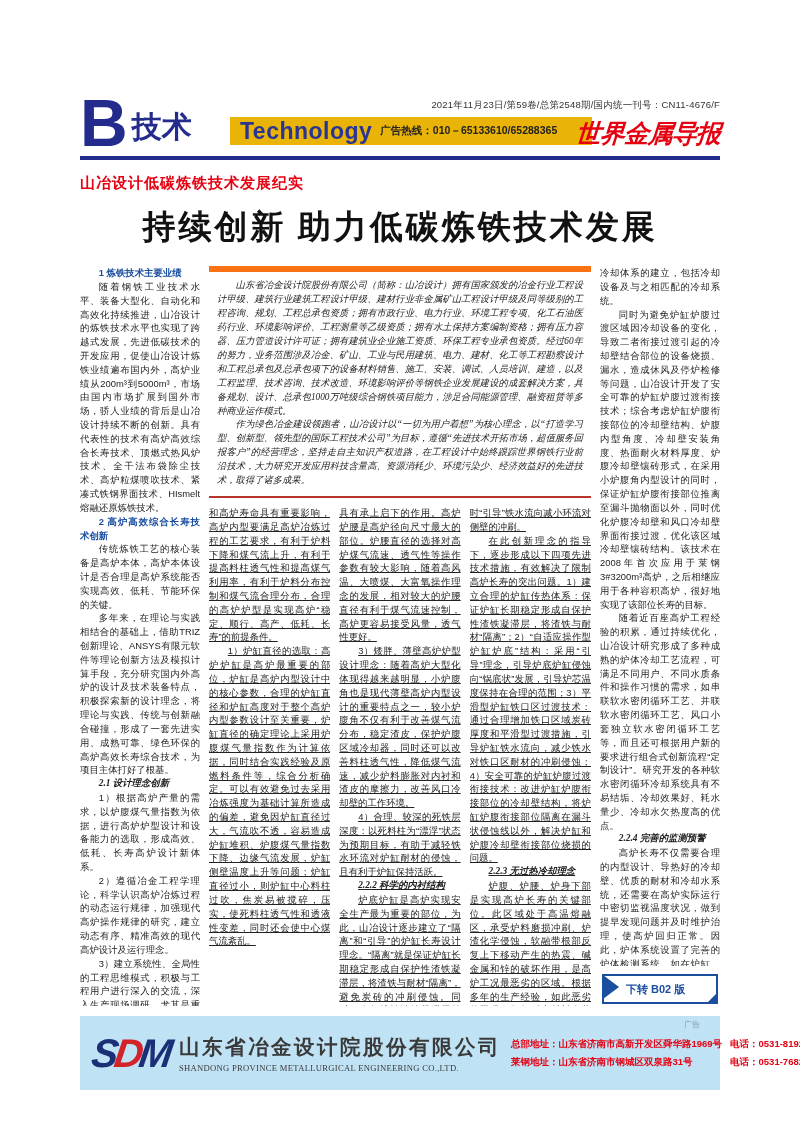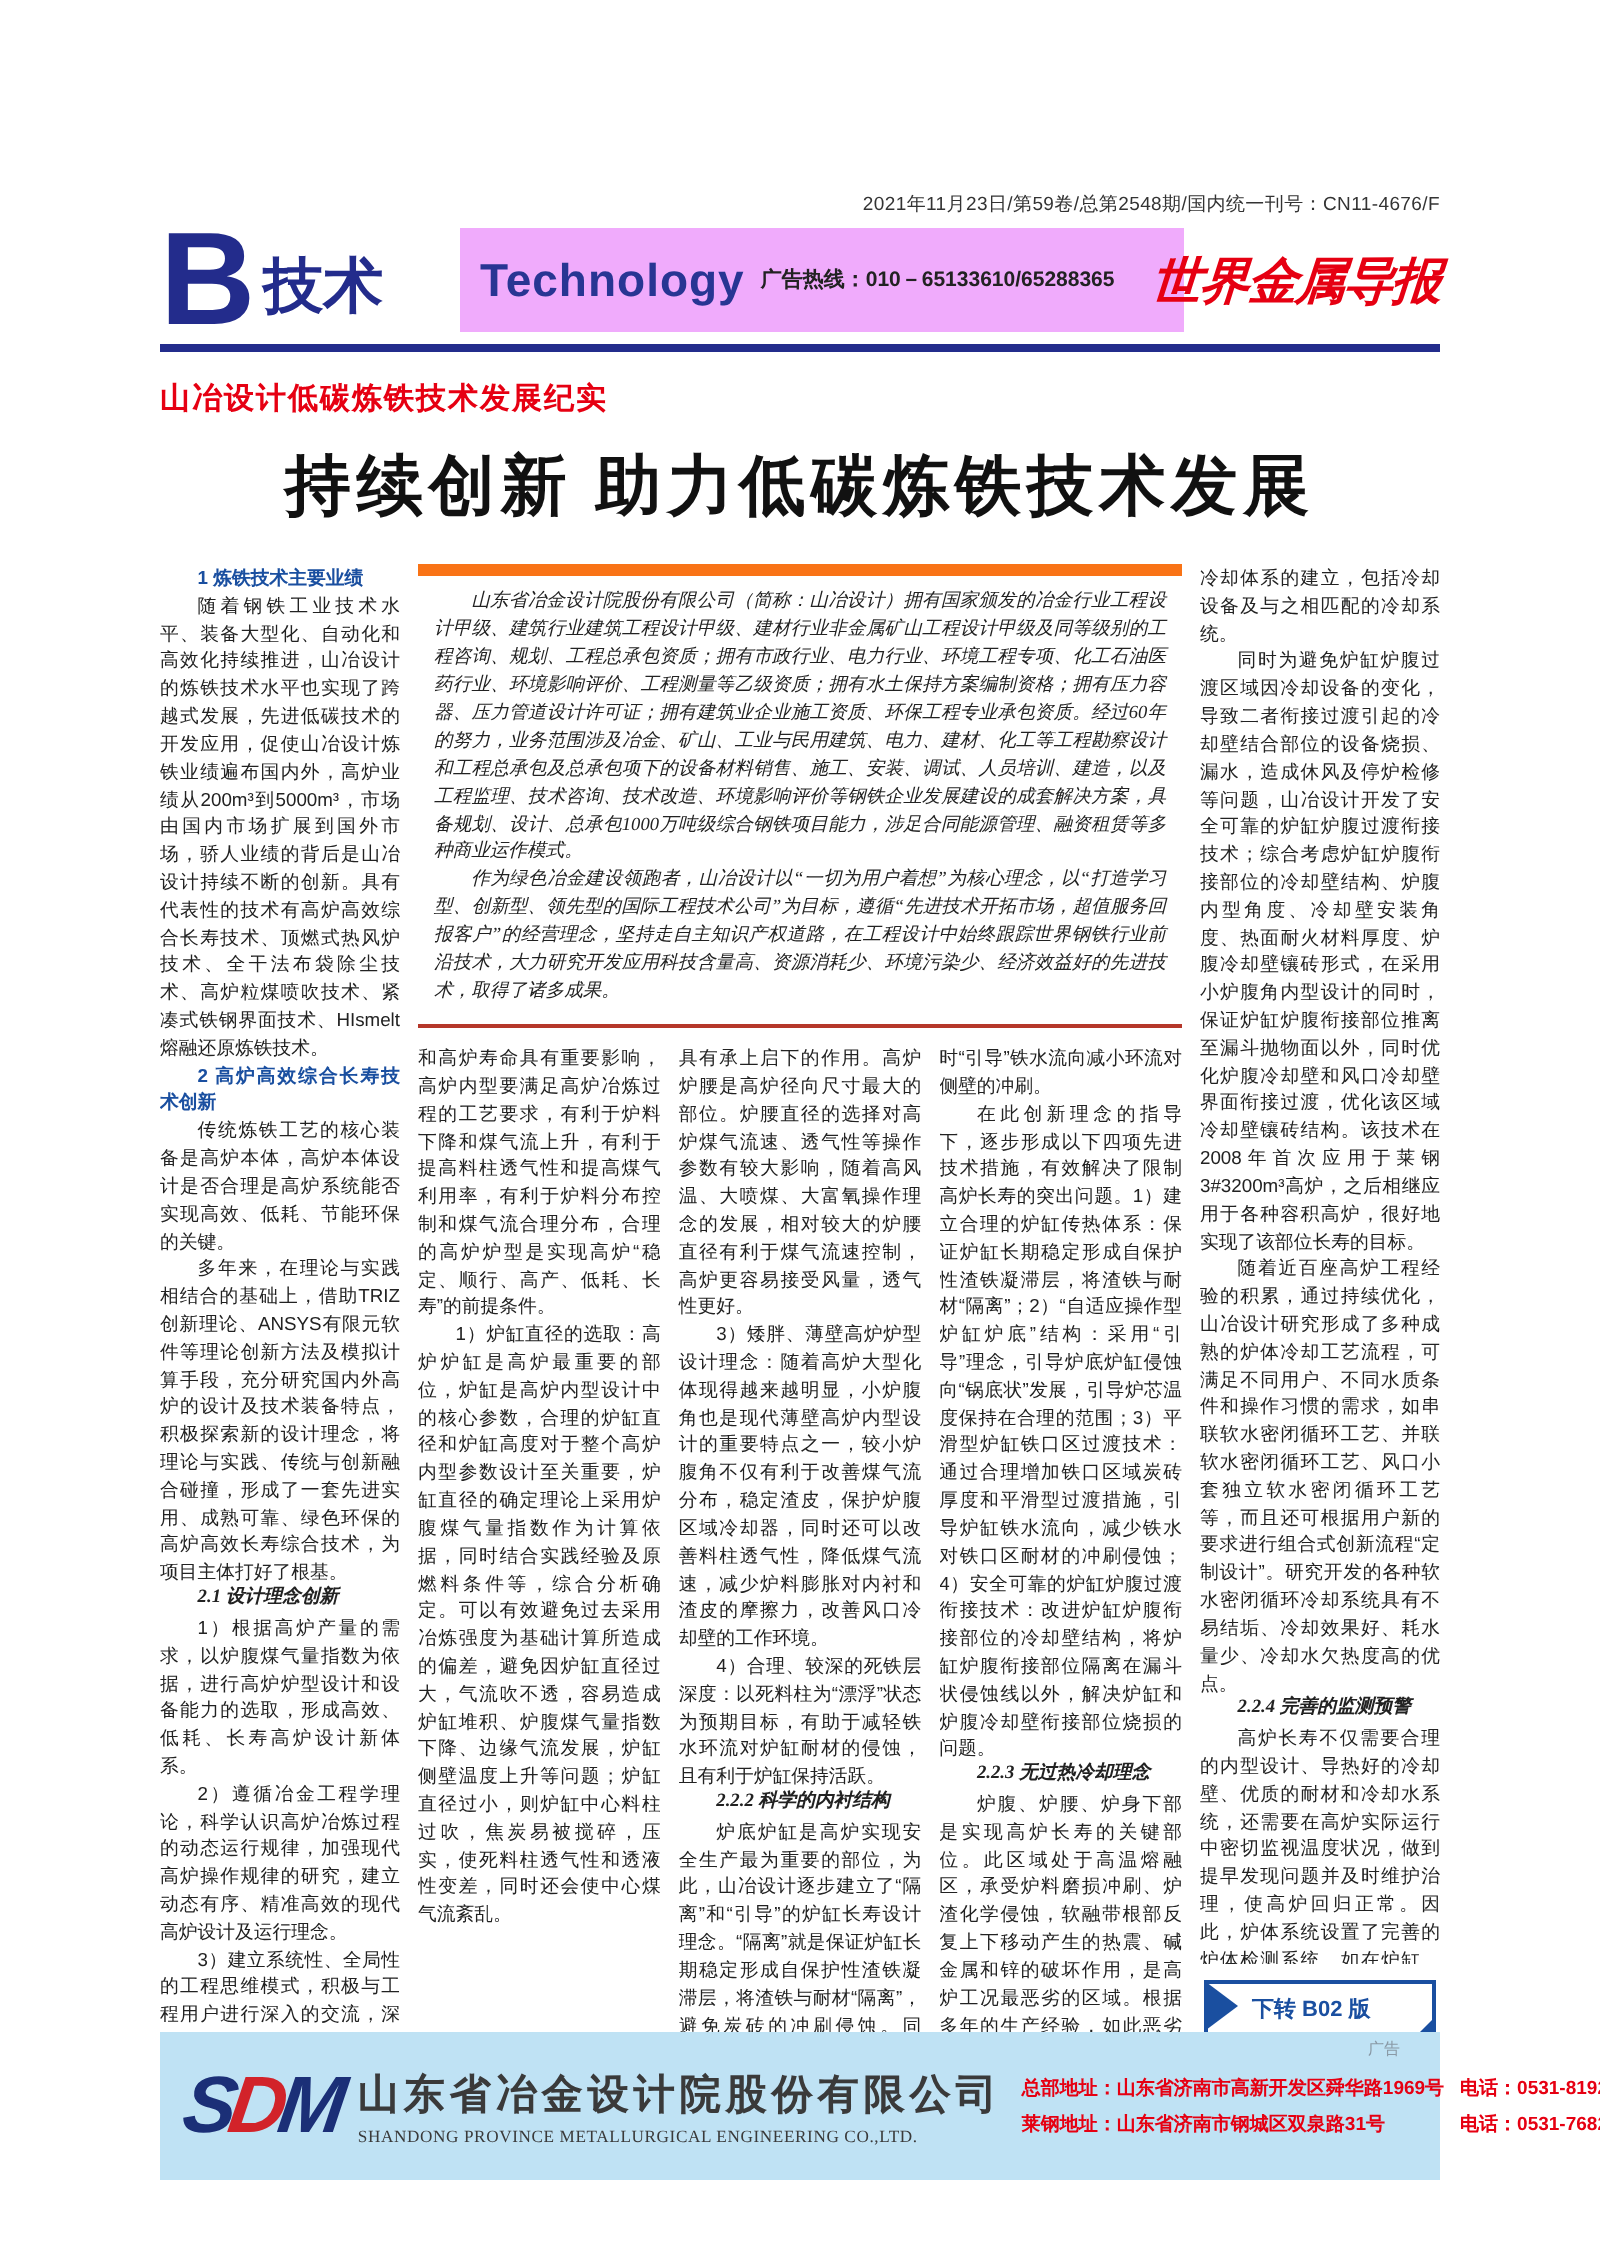--- a/index.html
+++ b/index.html
@@ -12,38 +12,38 @@
   .content { position:absolute; left:80px; top:96px; width:640px; }
 
   
   .head { display:flex; align-items:flex-end; }
   .brand { display:flex; align-items:flex-end; width:150px; }
   .b-letter { font-size:66px; line-height:0.82; font-weight:bold; color:#232c8c; letter-spacing:-2px; }
   .b-name  { font-size:30px; font-weight:bold; color:#232c8c; margin-left:6px; margin-bottom:2px; }
   .head-right { flex:1; display:flex; flex-direction:column; }
   .issue-line { font-size:9.5px; color:#333; text-align:right; margin-bottom:5px; letter-spacing:0.2px; }
   .head-row { display:flex; align-items:stretch; }
-  .tech-band { flex:1; background:#f0abfc; display:flex; align-items:center; padding:13px 10px; height:52px; }
+  .tech-band { flex:1; background:#eab308; display:flex; align-items:center; padding:13px 10px; height:28px; }
   .tech-logo { font-size:23px; font-weight:bold; color:#283593; letter-spacing:0.5px; font-family:"Liberation Sans", sans-serif; }
   .hotline { font-size:10.5px; font-weight:bold; color:#222; margin-left:8px; white-space:nowrap; }
   .masthead { width:128px; display:flex; align-items:center; justify-content:flex-end;
     font-family:"Liberation Serif", serif; font-size:25px; font-weight:bold; color:#e60012;
     font-style:italic; transform:skewX(-4deg); letter-spacing:-1px; white-space:nowrap; }
   .head-rule { height:4px; background:#232c8c; margin-top:6px; }
 
   
   .kicker { margin-top:14px; font-size:15px; font-weight:bold; color:#e60012; letter-spacing:1px; }
   .title { margin-top:12px; text-align:center; font-family:"Liberation Serif", serif;
     font-size:33px; font-weight:bold; color:#111; letter-spacing:3px; }
 
   
   .body-cols { display:flex; gap:9px; margin-top:16px; height:740px; }
   .col { width:120px; min-width:0; overflow:hidden; font-size:9.4px; line-height:1.47; }
   .mid { width:382px; display:flex; flex-direction:column; }
-  .mid-cols { display:flex; gap:9px; flex:1; overflow:hidden; margin-top:8px; }
+  .mid-cols { display:flex; gap:9px; flex:1; overflow:hidden; margin-top:8px;text-decoration:underline; }
   .mid-cols .col { flex:1; width:auto; }
   .blk { text-align:justify; text-justify:inter-ideograph; }
   .p    { text-indent:2em; }
   .cont { text-indent:0; }
   .hblue { color:#1a4fa0; font-weight:bold; text-indent:2em; }
   .sub  { font-weight:bold; font-style:italic; text-indent:2em; font-family:"Liberation Serif", serif; }
 
   .intro-box { border-top:6px solid #f97316; border-bottom:2px solid #b5372a;
     padding:7px 8px 8px 8px; font-family:"Liberation Serif", serif; font-style:italic;
     font-size:9.3px; line-height:1.5; color:#222; }

